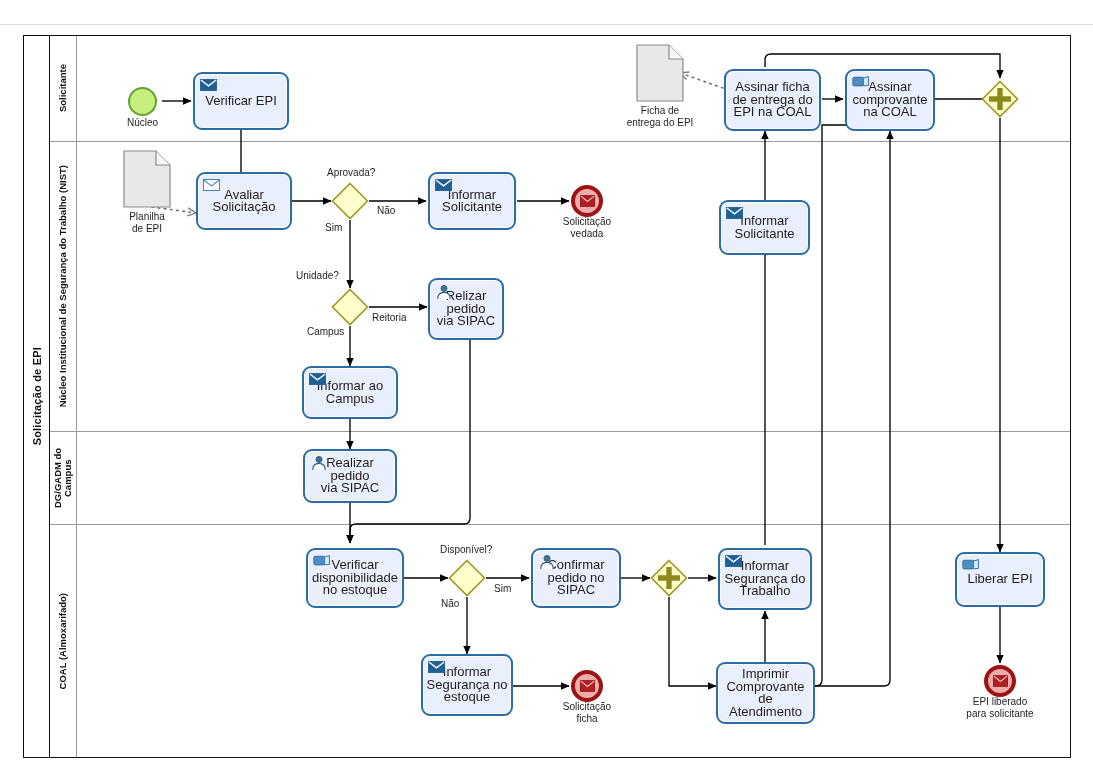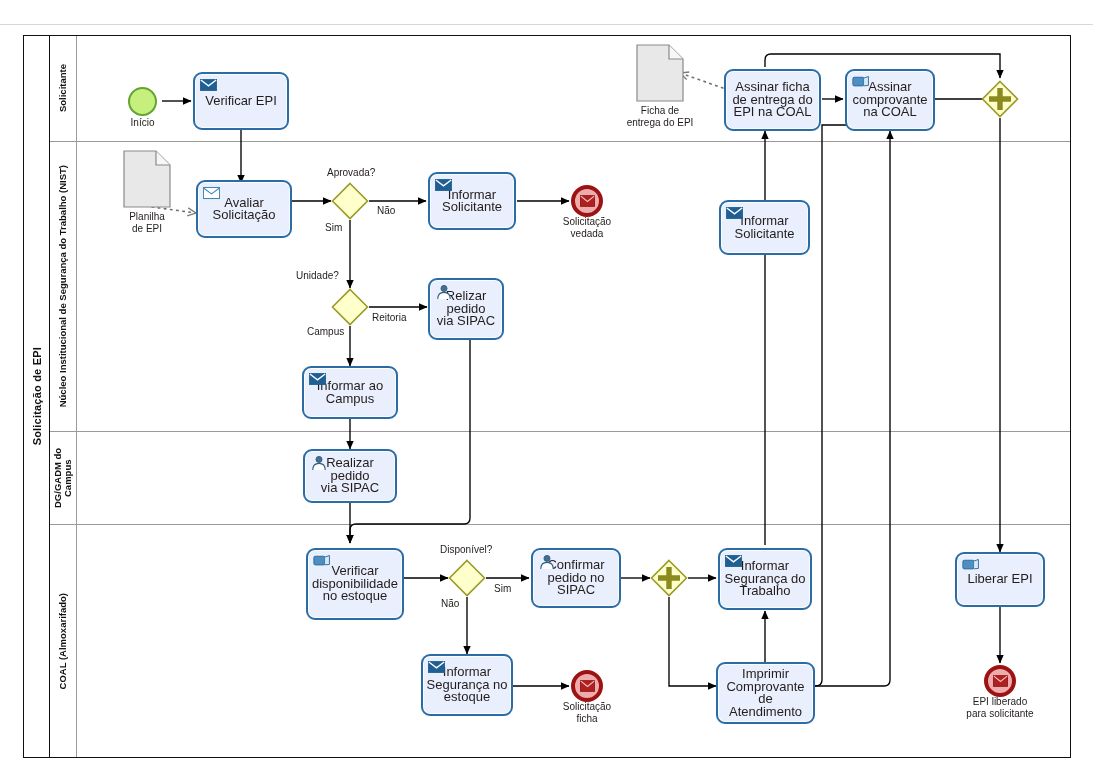--- a/index.html
+++ b/index.html
@@ -166,21 +166,21 @@
       <path d="M815,686 L884,686 Q890,686 890,680 L890,131" marker-end="url(#ah)"></path>
     </g>
 
     <g fill="none" stroke="#6f6f6f" stroke-width="1.6" stroke-dasharray="1.6 4.6" stroke-linecap="round" marker-end="url(#ahg)">
       <path d="M152,207 L196,213"></path>
       <path d="M723,88 L680,73"></path>
     </g>
   </svg>
 
   <div class="node event ev-start" style="left:128px;top:87px;width:29px;height:29px;">
-    <div class="ev-cap">Início</div>
+    <div class="ev-cap">Núcleo</div>
   </div>
 
   <div class="node task" style="left:193px;top:72px;width:96px;height:58px;">
     <span class="tico">
       <svg viewBox="0 0 20 16" width="17" height="14">
         <rect x="0.5" y="1.5" width="19" height="13" fill="#1f5f92" stroke="#1f5f92"></rect>
         <path d="M1,2.2 L10,9 L19,2.2" fill="none" stroke="#ffffff" stroke-width="1.6"></path>
       </svg>
     </span>
     <span class="lbl">Verificar EPI</span>
@@ -190,21 +190,21 @@
     <svg viewBox="0 0 48 58" width="48" height="58">
       <path d="M1,1 L33,1 L47,15 L47,57 L1,57 Z" fill="#e8e8e8" stroke="#8a8a8a" stroke-width="1.2"></path>
       <path d="M33,1 L33,15 L47,15" fill="#f7f7f7" stroke="#8a8a8a" stroke-width="1.2"></path>
     </svg>
     <div class="do-cap">
       <div>Planilha</div>
       <div>de EPI</div>
     </div>
   </div>
 
-  <div class="node task" style="left:196px;top:180px;width:96px;height:58px;">
+  <div class="node task" style="left:196px;top:172px;width:96px;height:58px;">
     <span class="tico">
       <svg viewBox="0 0 20 16" width="17" height="14">
         <rect x="0.5" y="1.5" width="19" height="13" fill="#ffffff" stroke="#3d85b5" stroke-width="1.2"></rect>
         <path d="M1,2.4 L10,9 L19,2.4" fill="none" stroke="#3d85b5" stroke-width="1.2"></path>
       </svg>
     </span>
     <span class="lbl">
       <span style="display:block">Avaliar</span>
       <span style="display:block">Solicitação</span>
     </span>
@@ -284,21 +284,21 @@
         <circle cx="10" cy="5" r="3.4" fill="#4a6e8a" stroke="#2b5c85" stroke-width="1"></circle>
         <path d="M3,17 C3,11.5 6.2,9.4 10,9.4 C13.8,9.4 17,11.5 17,17" fill="#ffffff" stroke="#2b5c85" stroke-width="1.2"></path>
       </svg>
     </span>
     <span class="lbl">
       <span style="display:block">Realizar pedido</span>
       <span style="display:block">via SIPAC</span>
     </span>
   </div>
 
-  <div class="node task" style="left:306px;top:548px;width:98px;height:72px;">
+  <div class="node task" style="left:306px;top:548px;width:98px;height:60px;">
     <span class="tico">
       <svg viewBox="0 0 22 16" width="19" height="14">
         <rect x="1" y="2.5" width="13" height="10" rx="1.6" fill="#4f8fc0" stroke="#2b6ca5" stroke-width="1.1"></rect>
         <path d="M14,3.4 L19,1.6 L19,12 L14,12.4" fill="#d9e8f5" stroke="#2b6ca5" stroke-width="1.1"></path>
       </svg>
     </span>
     <span class="lbl">
       <span style="display:block">Verificar</span>
       <span style="display:block">disponibilidade</span>
       <span style="display:block">no estoque</span>

